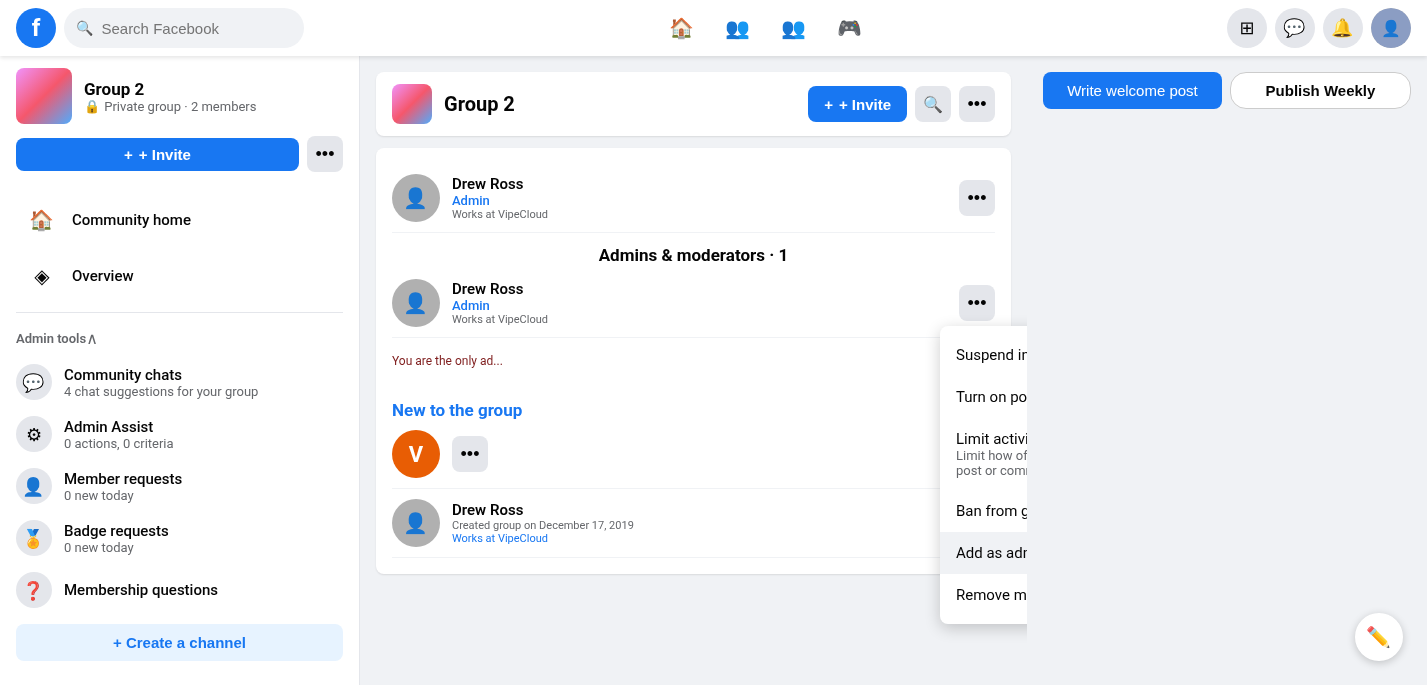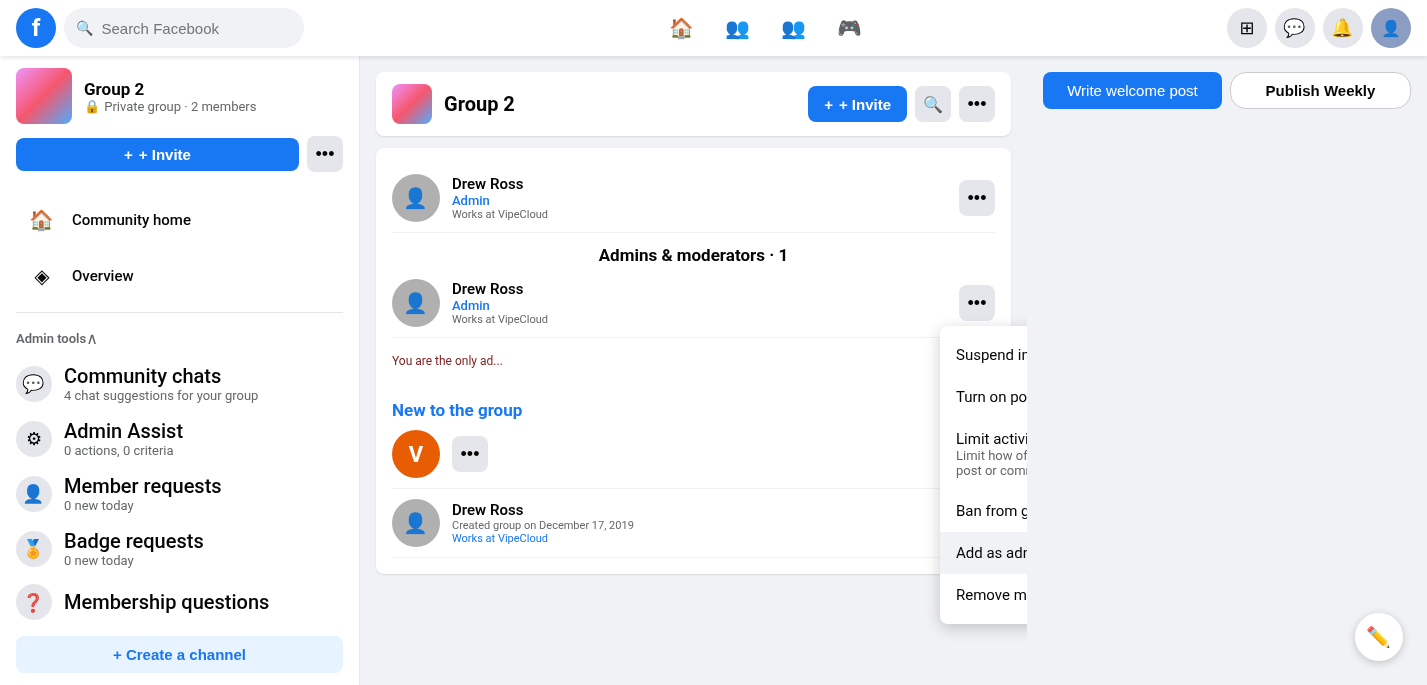--- a/index.html
+++ b/index.html
@@ -35,21 +35,21 @@
     .sidebar-nav { padding: 8px 0; }
     .sidebar-item { display: flex; align-items: center; gap: 12px; padding: 10px 16px; cursor: pointer; border-radius: 8px; margin: 0 8px; }
     .sidebar-item-icon { width: 36px; height: 36px; display: flex; align-items: center; justify-content: center; font-size: 20px; color: #050505; }
     .sidebar-item-text { font-size: 15px; font-weight: 500; }
     .sidebar-divider { height: 1px; background: #e4e6eb; margin: 8px 16px; }
     .admin-tools-header { display: flex; align-items: center; padding: 8px 16px; }
     .admin-tools-label { font-size: 13px; color: #65676b; font-weight: 600; }
     .admin-tools-chevron { font-size: 16px; color: #65676b; cursor: pointer; }
     .sidebar-sub-item { display: flex; align-items: center; gap: 12px; padding: 8px 16px; cursor: pointer; }
     .sub-icon { width: 36px; height: 36px; border-radius: 50%; background: #e4e6eb; display: flex; align-items: center; justify-content: center; font-size: 18px; }
-    .sub-text h4 { font-size: 20px; font-weight: 500; }
+    .sub-text h4 { font-size: 15px; font-weight: 500; }
     .sub-text p { font-size: 13px; color: #65676b; }
     .create-channel-btn { margin: 8px 16px; padding: 10px; background: #e7f3ff; border: none; border-radius: 8px; color: #1877f2; font-size: 15px; font-weight: 600; cursor: pointer; width: calc(100% - 32px); text-align: center; }
 
     
     .main-content { flex: 1; overflow-y: auto; padding: 16px; position: relative; }
     .group-top-bar { display: flex; align-items: center; background: #fff; padding: 12px 16px; border-radius: 8px; margin-bottom: 12px; gap: 12px; box-shadow: 0 1px 2px rgba(0,0,0,0.1); }
     .group-top-avatar { width: 40px; height: 40px; border-radius: 8px; background: linear-gradient(135deg, #f093fb, #f5576c, #4facfe); flex-shrink: 0; }
     .group-top-name { font-size: 20px; font-weight: 700; flex: 1; }
     .top-bar-actions { display: flex; gap: 8px; }
     .invite-top-btn { background: #1877f2; color: white; border: none; border-radius: 8px; padding: 8px 16px; font-size: 15px; font-weight: 600; cursor: pointer; display: flex; align-items: center; gap: 6px; }

